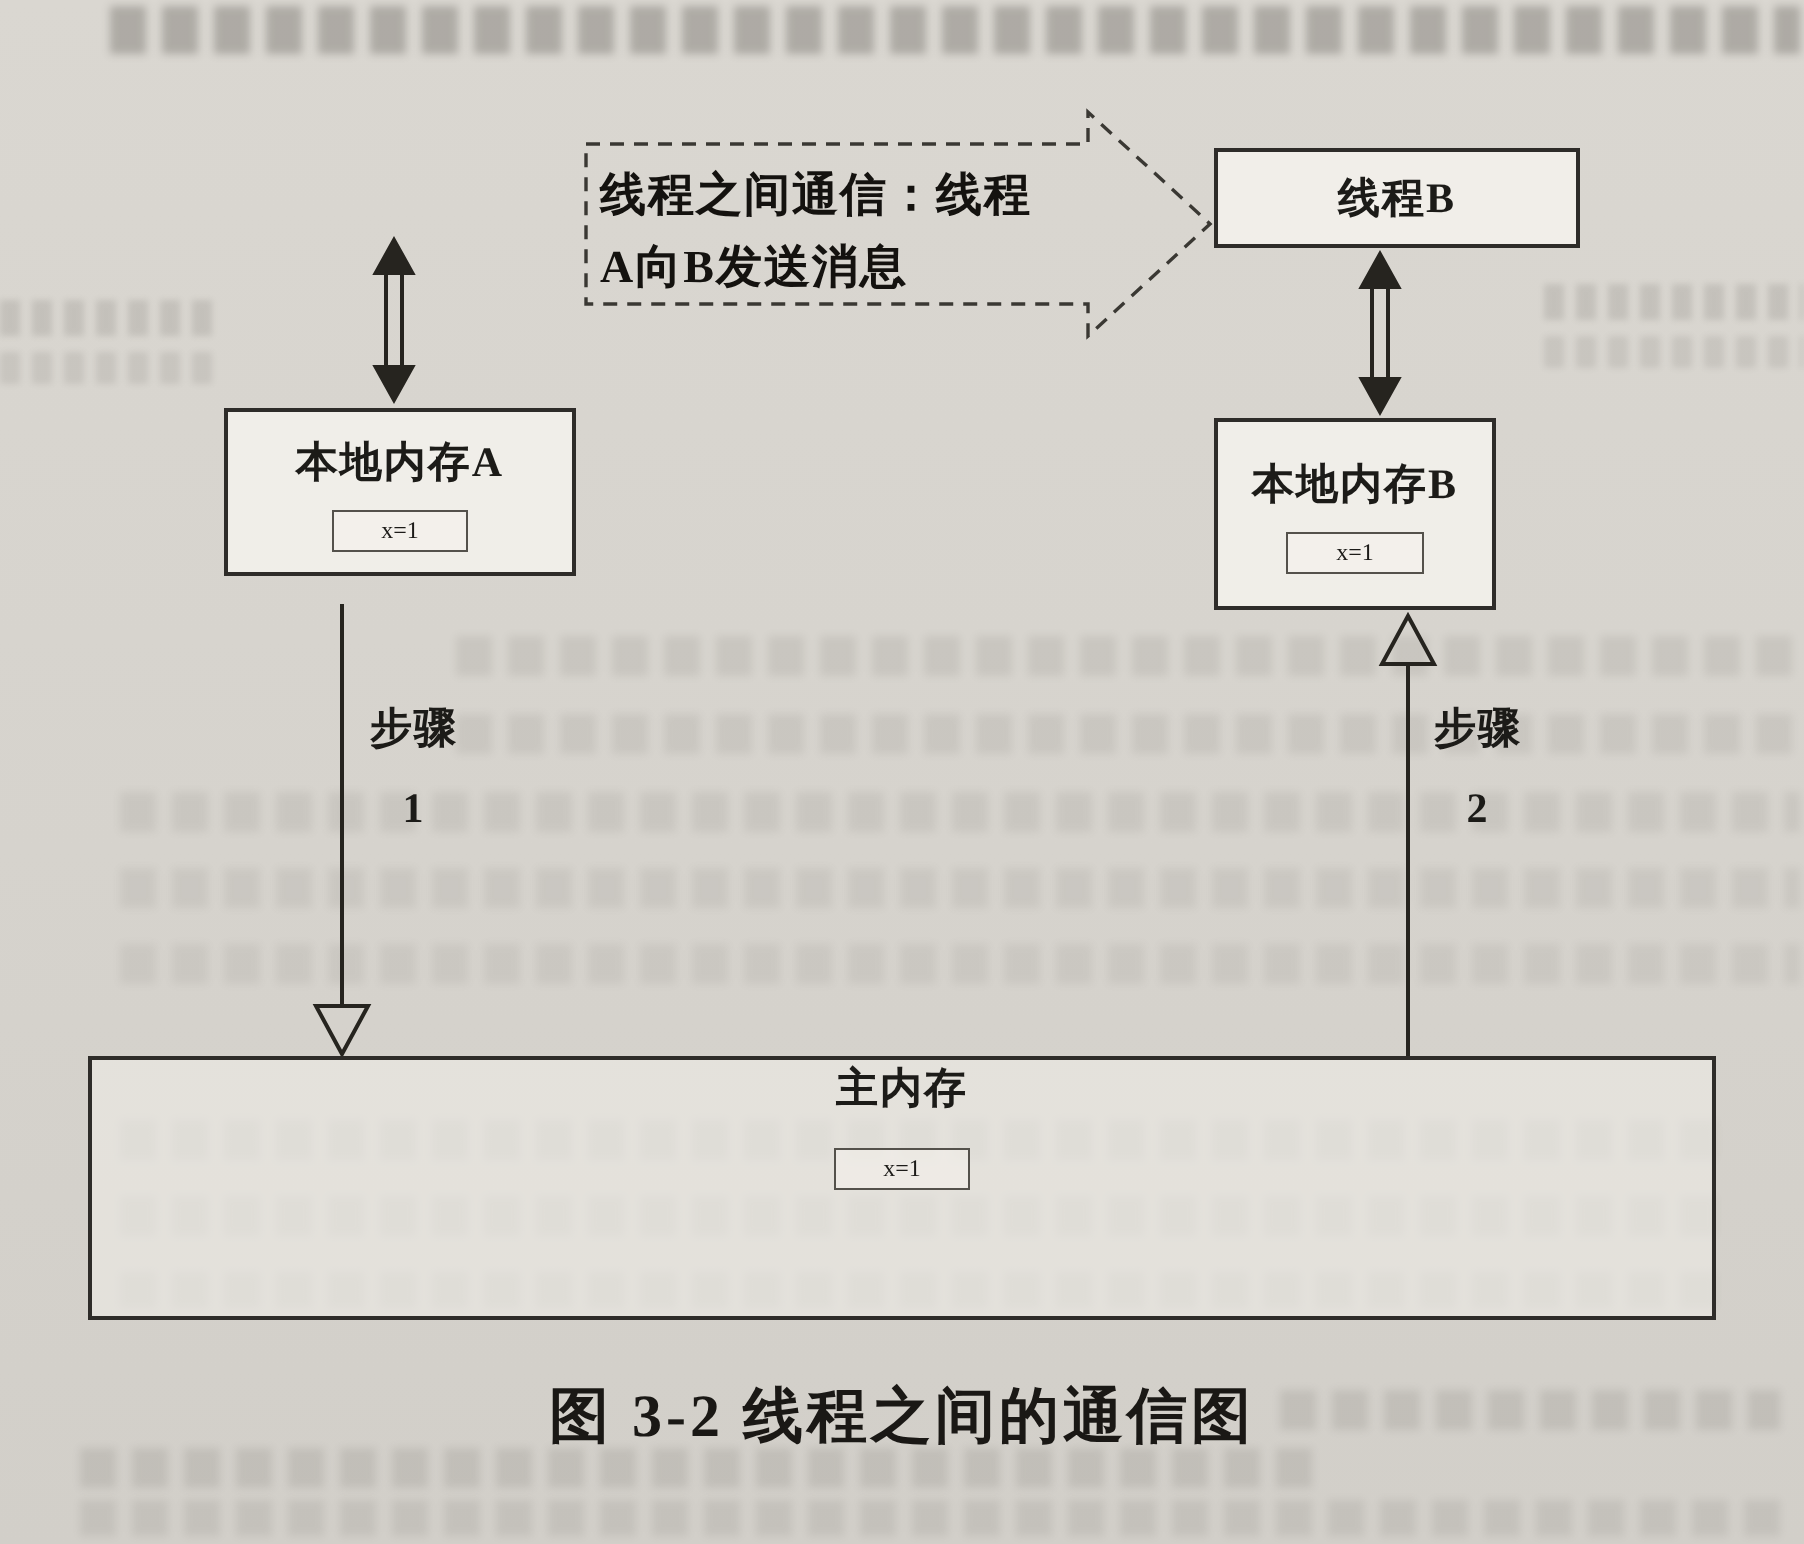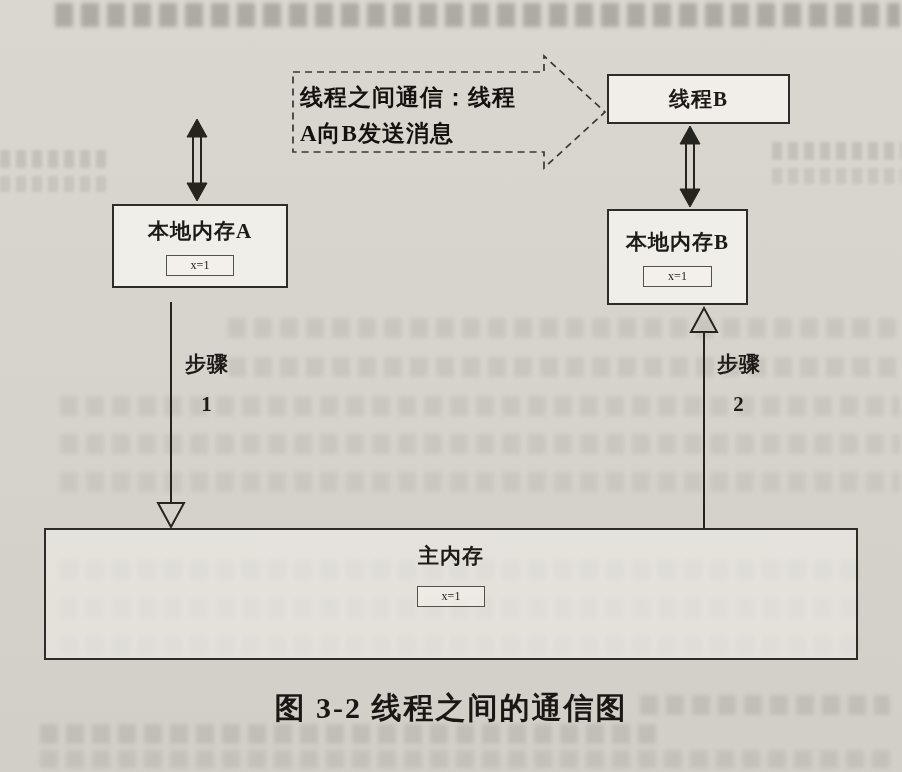--- a/index.html
+++ b/index.html
@@ -118,20 +118,20 @@
   <div class="step-label" style="left:182px; top:345px; width:50px;">
     <div>步骤</div>
     <div>1</div>
   </div>
 
   <div class="step-label" style="left:714px; top:345px; width:50px;">
     <div>步骤</div>
     <div>2</div>
   </div>
 
-  <div class="box" style="left:44px; top:528px; width:814px; height:132px; background:rgba(241,239,233,.55); justify-content:flex-start; padding-top:12px;">
+  <div class="box" style="left:44px; top:528px; width:814px; height:132px; background:rgba(241,239,233,.55); justify-content:flex-start; ">
     <span class="box-title">主内存</span>
     <span class="value-box" style="margin-top:16px;">x=1</span>
   </div>
 
   <div class="caption" style="top:688px;">图 3-2  线程之间的通信图</div>
 
 </div>
 
 </body></html>

